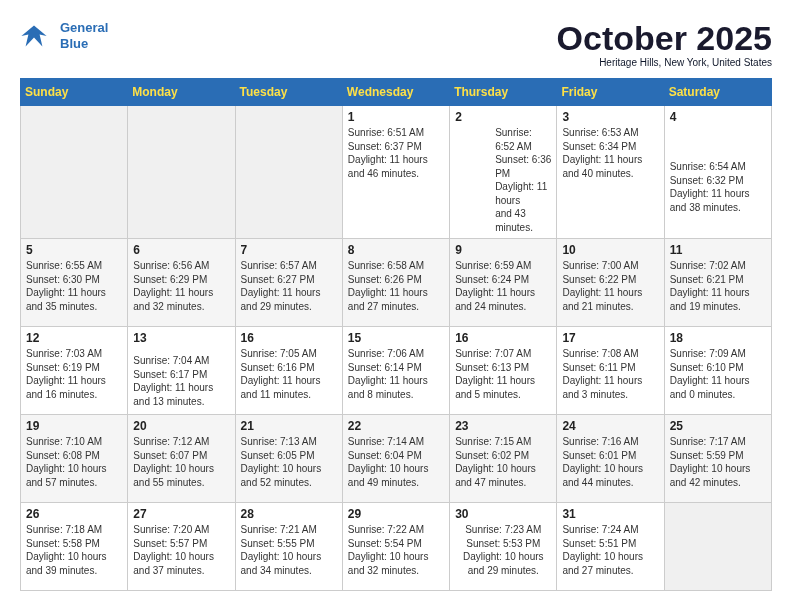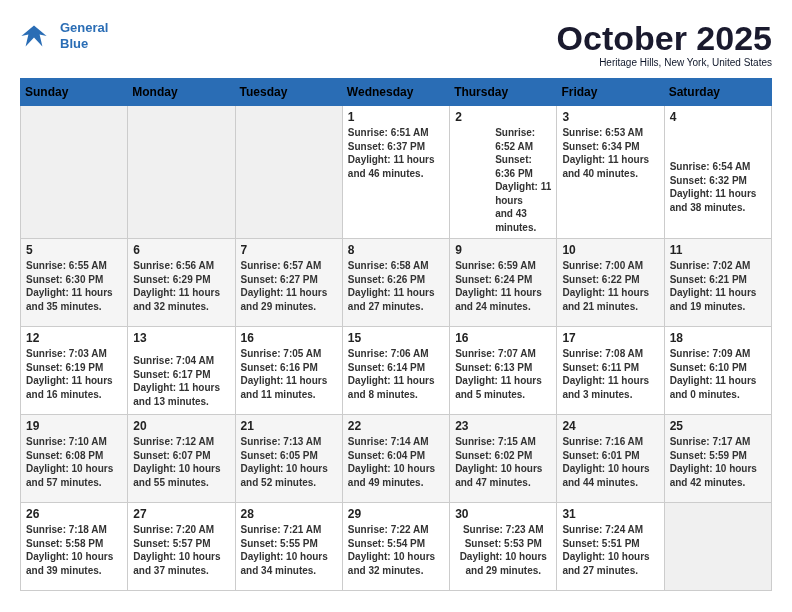--- a/index.html
+++ b/index.html
@@ -47,21 +47,21 @@
       font-size: 10px;
       color: #0f172a;
     }
     table {
       width: 100%;
       border-collapse: collapse;
       border: 1px solid #ccc;
     }
     thead tr th {
       background-color: #2a6db5;
-      color: #000000;
+      color: #fde047;
       font-size: 12px;
       font-weight: bold;
       padding: 6px 4px;
       text-align: left;
       border: 1px solid #2a6db5;
     }
     tbody tr td {
       vertical-align: top;
       width: 14.28%;
       border: 1px solid #ccc;
@@ -73,21 +73,20 @@
     }
     .day-num {
       font-size: 12px;
       font-weight: bold;
       margin-bottom: 2px;
     }
     .day-info {
       font-size: 10px;
       color: #333;
       line-height: 1.35;
-      font-weight: bold;
     }
     .empty-cell {
       background: #f9f9f9;
     }
     tbody tr:nth-child(odd) {
       background-color: #fff;
     }
     tbody tr:nth-child(even) {
       background-color: #f5f5f5;
     }

